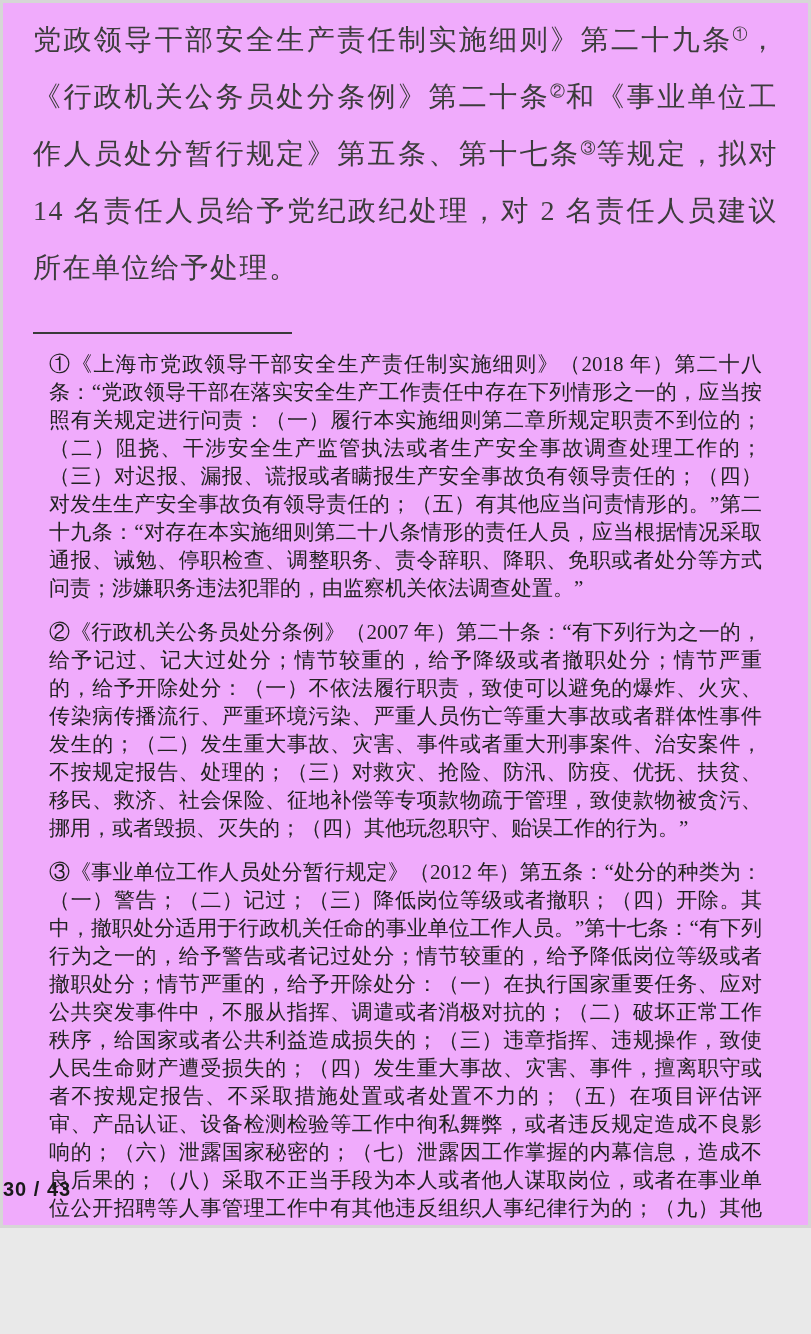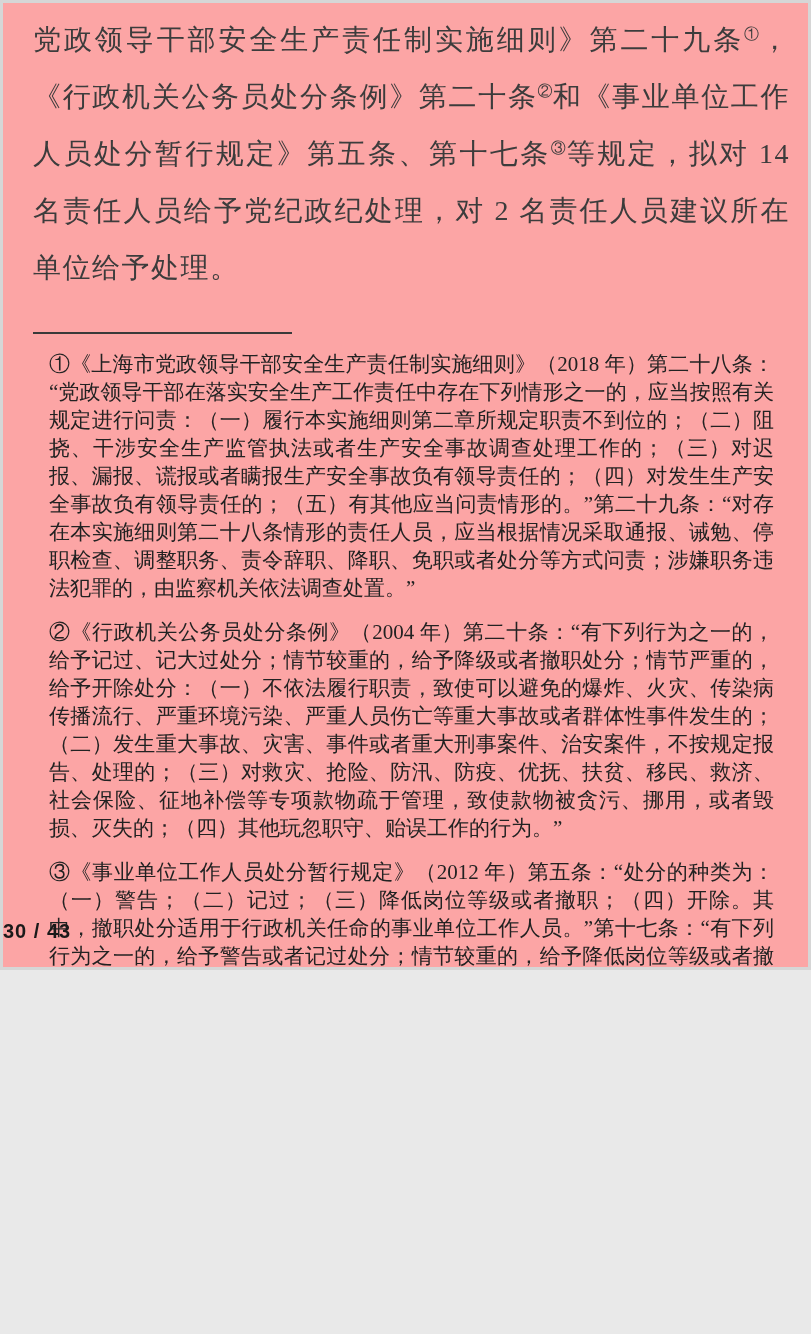--- a/index.html
+++ b/index.html
@@ -3,25 +3,25 @@
 <meta charset="utf-8">
 <style>
   html, body {
     margin: 0;
     padding: 0;
     background: #e9e9e9;
   }
   .page {
     position: relative;
     width: 811px;
-    height: 970px;
+    height: 1228px;
     box-sizing: border-box;
-    background: #fca5a5;
+    background: #f0abfc;
     border: 3px solid #d6d6d6;
-    padding: 8px 18px 0 30px;
+    padding: 8px 30px 0 30px;
     overflow: hidden;
     font-family: "Liberation Serif", "DejaVu Serif", serif;
   }
   
   .doc-body { display: block; }
   .body-para {
     margin: 0;
     font-size: 28px;
     line-height: 57px;
     color: #3c3c3c;
@@ -75,21 +75,21 @@
 <div class="page">
 
   <main class="doc-body">
       <p class="body-para"><span>党政领导干部安全生产责任制实施细则》第二十九条</span><sup class="fn-ref">①</sup><span>，《行政机关公务员处分条例》第二十条</span><sup class="fn-ref">②</sup><span>和《事业单位工作人员处分暂行规定》第五条、第十七条</span><sup class="fn-ref">③</sup><span>等规定，拟对 14 名责任人员给予党纪政纪处理，对 2 名责任人员建议所在单位给予处理。</span></p>
     </main>
 
   <hr class="footnote-separator">
 
   <section class="footnotes">
       <p class="footnote"><span class="fn-marker">①</span><span>《上海市党政领导干部安全生产责任制实施细则》（2018 年）第二十八条：“党政领导干部在落实安全生产工作责任中存在下列情形之一的，应当按照有关规定进行问责：（一）履行本实施细则第二章所规定职责不到位的；（二）阻挠、干涉安全生产监管执法或者生产安全事故调查处理工作的；（三）对迟报、漏报、谎报或者瞒报生产安全事故负有领导责任的；（四）对发生生产安全事故负有领导责任的；（五）有其他应当问责情形的。”第二十九条：“对存在本实施细则第二十八条情形的责任人员，应当根据情况采取通报、诫勉、停职检查、调整职务、责令辞职、降职、免职或者处分等方式问责；涉嫌职务违法犯罪的，由监察机关依法调查处置。”</span></p>
-      <p class="footnote"><span class="fn-marker">②</span><span>《行政机关公务员处分条例》（2004 年）第二十条：“有下列行为之一的，给予记过、记大过处分；情节较重的，给予降级或者撤职处分；情节严重的，给予开除处分：（一）不依法履行职责，致使可以避免的爆炸、火灾、传染病传播流行、严重环境污染、严重人员伤亡等重大事故或者群体性事件发生的；（二）发生重大事故、灾害、事件或者重大刑事案件、治安案件，不按规定报告、处理的；（三）对救灾、抢险、防汛、防疫、优抚、扶贫、移民、救济、社会保险、征地补偿等专项款物疏于管理，致使款物被贪污、挪用，或者毁损、灭失的；（四）其他玩忽职守、贻误工作的行为。”</span></p>
+      <p class="footnote"><span class="fn-marker">②</span><span>《行政机关公务员处分条例》（2007 年）第二十条：“有下列行为之一的，给予记过、记大过处分；情节较重的，给予降级或者撤职处分；情节严重的，给予开除处分：（一）不依法履行职责，致使可以避免的爆炸、火灾、传染病传播流行、严重环境污染、严重人员伤亡等重大事故或者群体性事件发生的；（二）发生重大事故、灾害、事件或者重大刑事案件、治安案件，不按规定报告、处理的；（三）对救灾、抢险、防汛、防疫、优抚、扶贫、移民、救济、社会保险、征地补偿等专项款物疏于管理，致使款物被贪污、挪用，或者毁损、灭失的；（四）其他玩忽职守、贻误工作的行为。”</span></p>
       <p class="footnote"><span class="fn-marker">③</span><span>《事业单位工作人员处分暂行规定》（2012 年）第五条：“处分的种类为：（一）警告；（二）记过；（三）降低岗位等级或者撤职；（四）开除。其中，撤职处分适用于行政机关任命的事业单位工作人员。”第十七条：“有下列行为之一的，给予警告或者记过处分；情节较重的，给予降低岗位等级或者撤职处分；情节严重的，给予开除处分：（一）在执行国家重要任务、应对公共突发事件中，不服从指挥、调遣或者消极对抗的；（二）破坏正常工作秩序，给国家或者公共利益造成损失的；（三）违章指挥、违规操作，致使人民生命财产遭受损失的；（四）发生重大事故、灾害、事件，擅离职守或者不按规定报告、不采取措施处置或者处置不力的；（五）在项目评估评审、产品认证、设备检测检验等工作中徇私舞弊，或者违反规定造成不良影响的；（六）泄露国家秘密的；（七）泄露因工作掌握的内幕信息，造成不良后果的；（八）采取不正当手段为本人或者他人谋取岗位，或者在事业单位公开招聘等人事管理工作中有其他违反组织人事纪律行为的；（九）其他违反工作纪律失职渎职的行为。有前款第（六）项规定行为的，给予记过以上处分。”</span></p>
     </section>
 
   <footer class="page-footer">
     <span class="page-number">30 / 43</span>
   </footer>
 
 </div>
 
 </body></html>

